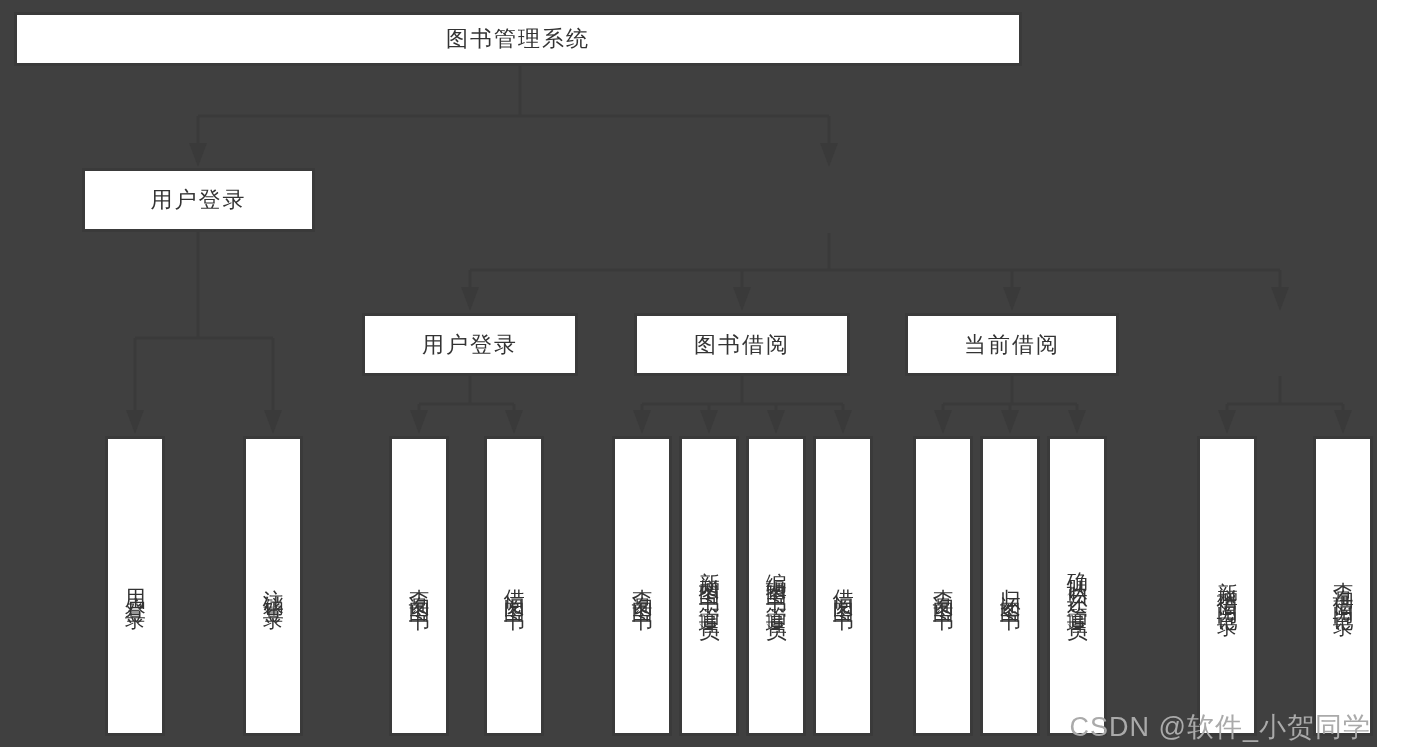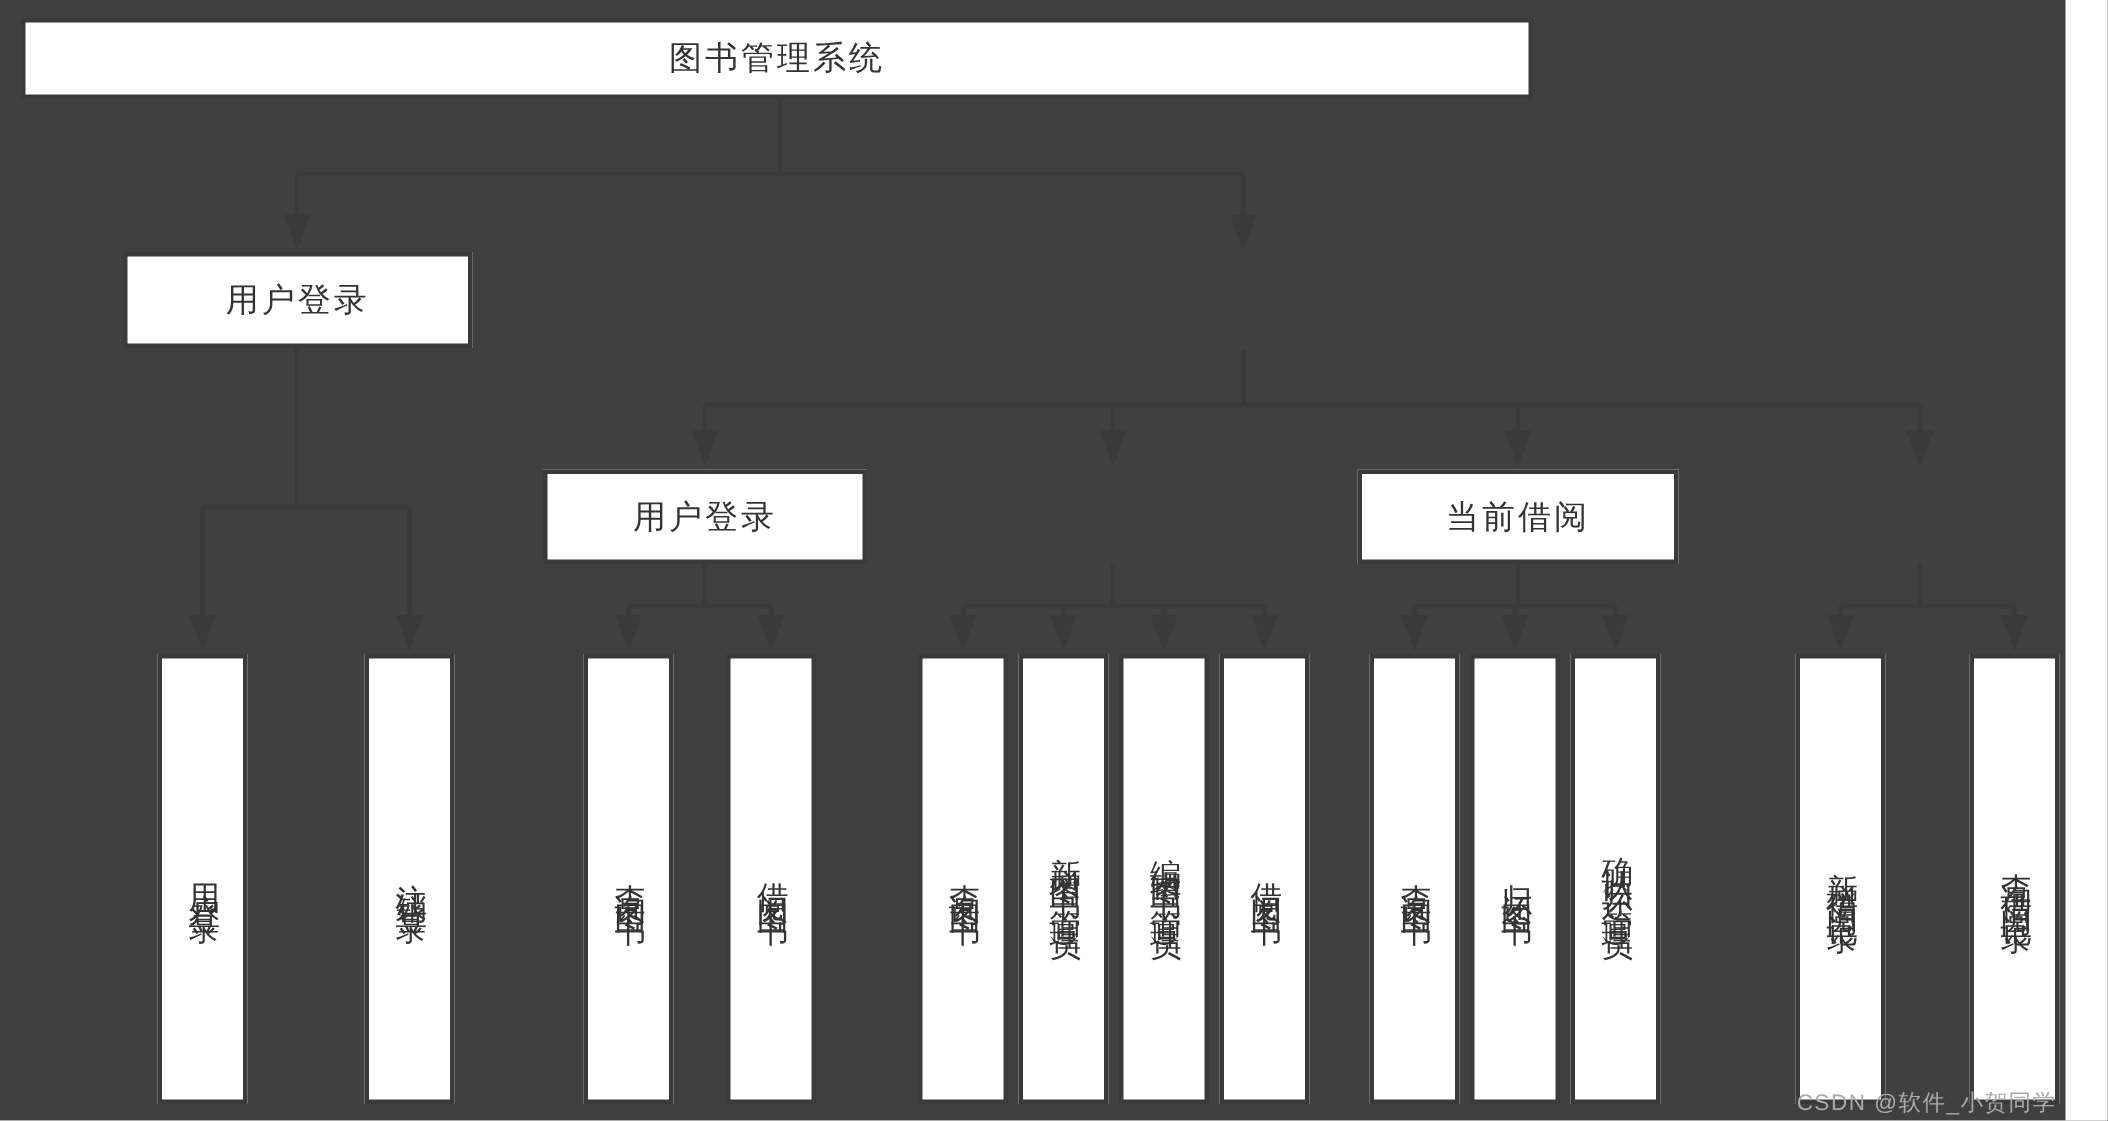--- a/index.html
+++ b/index.html
@@ -41,21 +41,21 @@
     writing-mode: vertical-rl;
     font-size: 21px;
     letter-spacing: 7px;
     line-height: 1.25;
     white-space: nowrap;
   }
   .watermark {
     position: absolute;
     right: 6px;
     bottom: 2px;
-    font-size: 15px;
+    font-size: 27px;
     color: #aaaaaa;
     letter-spacing: 1px;
     white-space: nowrap;
   }
 </style>
 </head>
 <body>
 
 <div class="canvas">
 
@@ -106,20 +106,23 @@
     <span>图书管理系统</span>
   </div>
 
   <div class="box hbox" style="left:82px;top:168px;width:233px;height:64px">
     <span>用户登录</span>
   </div>
 
   <div class="box hbox" style="left:362px;top:313px;width:216px;height:63px">
     <span>用户登录</span>
   </div>
+  <div class="box hbox" style="left:634px;top:313px;width:216px;height:63px">
+    <span>图书借阅</span>
+  </div>
   <div class="box hbox" style="left:905px;top:313px;width:214px;height:63px">
     <span>当前借阅</span>
   </div>
 
   <div class="box vbox" style="left:105px;top:436px;width:60px;height:300px">
     <span>用户登录</span>
   </div>
   <div class="box vbox" style="left:243px;top:436px;width:60px;height:300px">
     <span>注销登录</span>
   </div>

